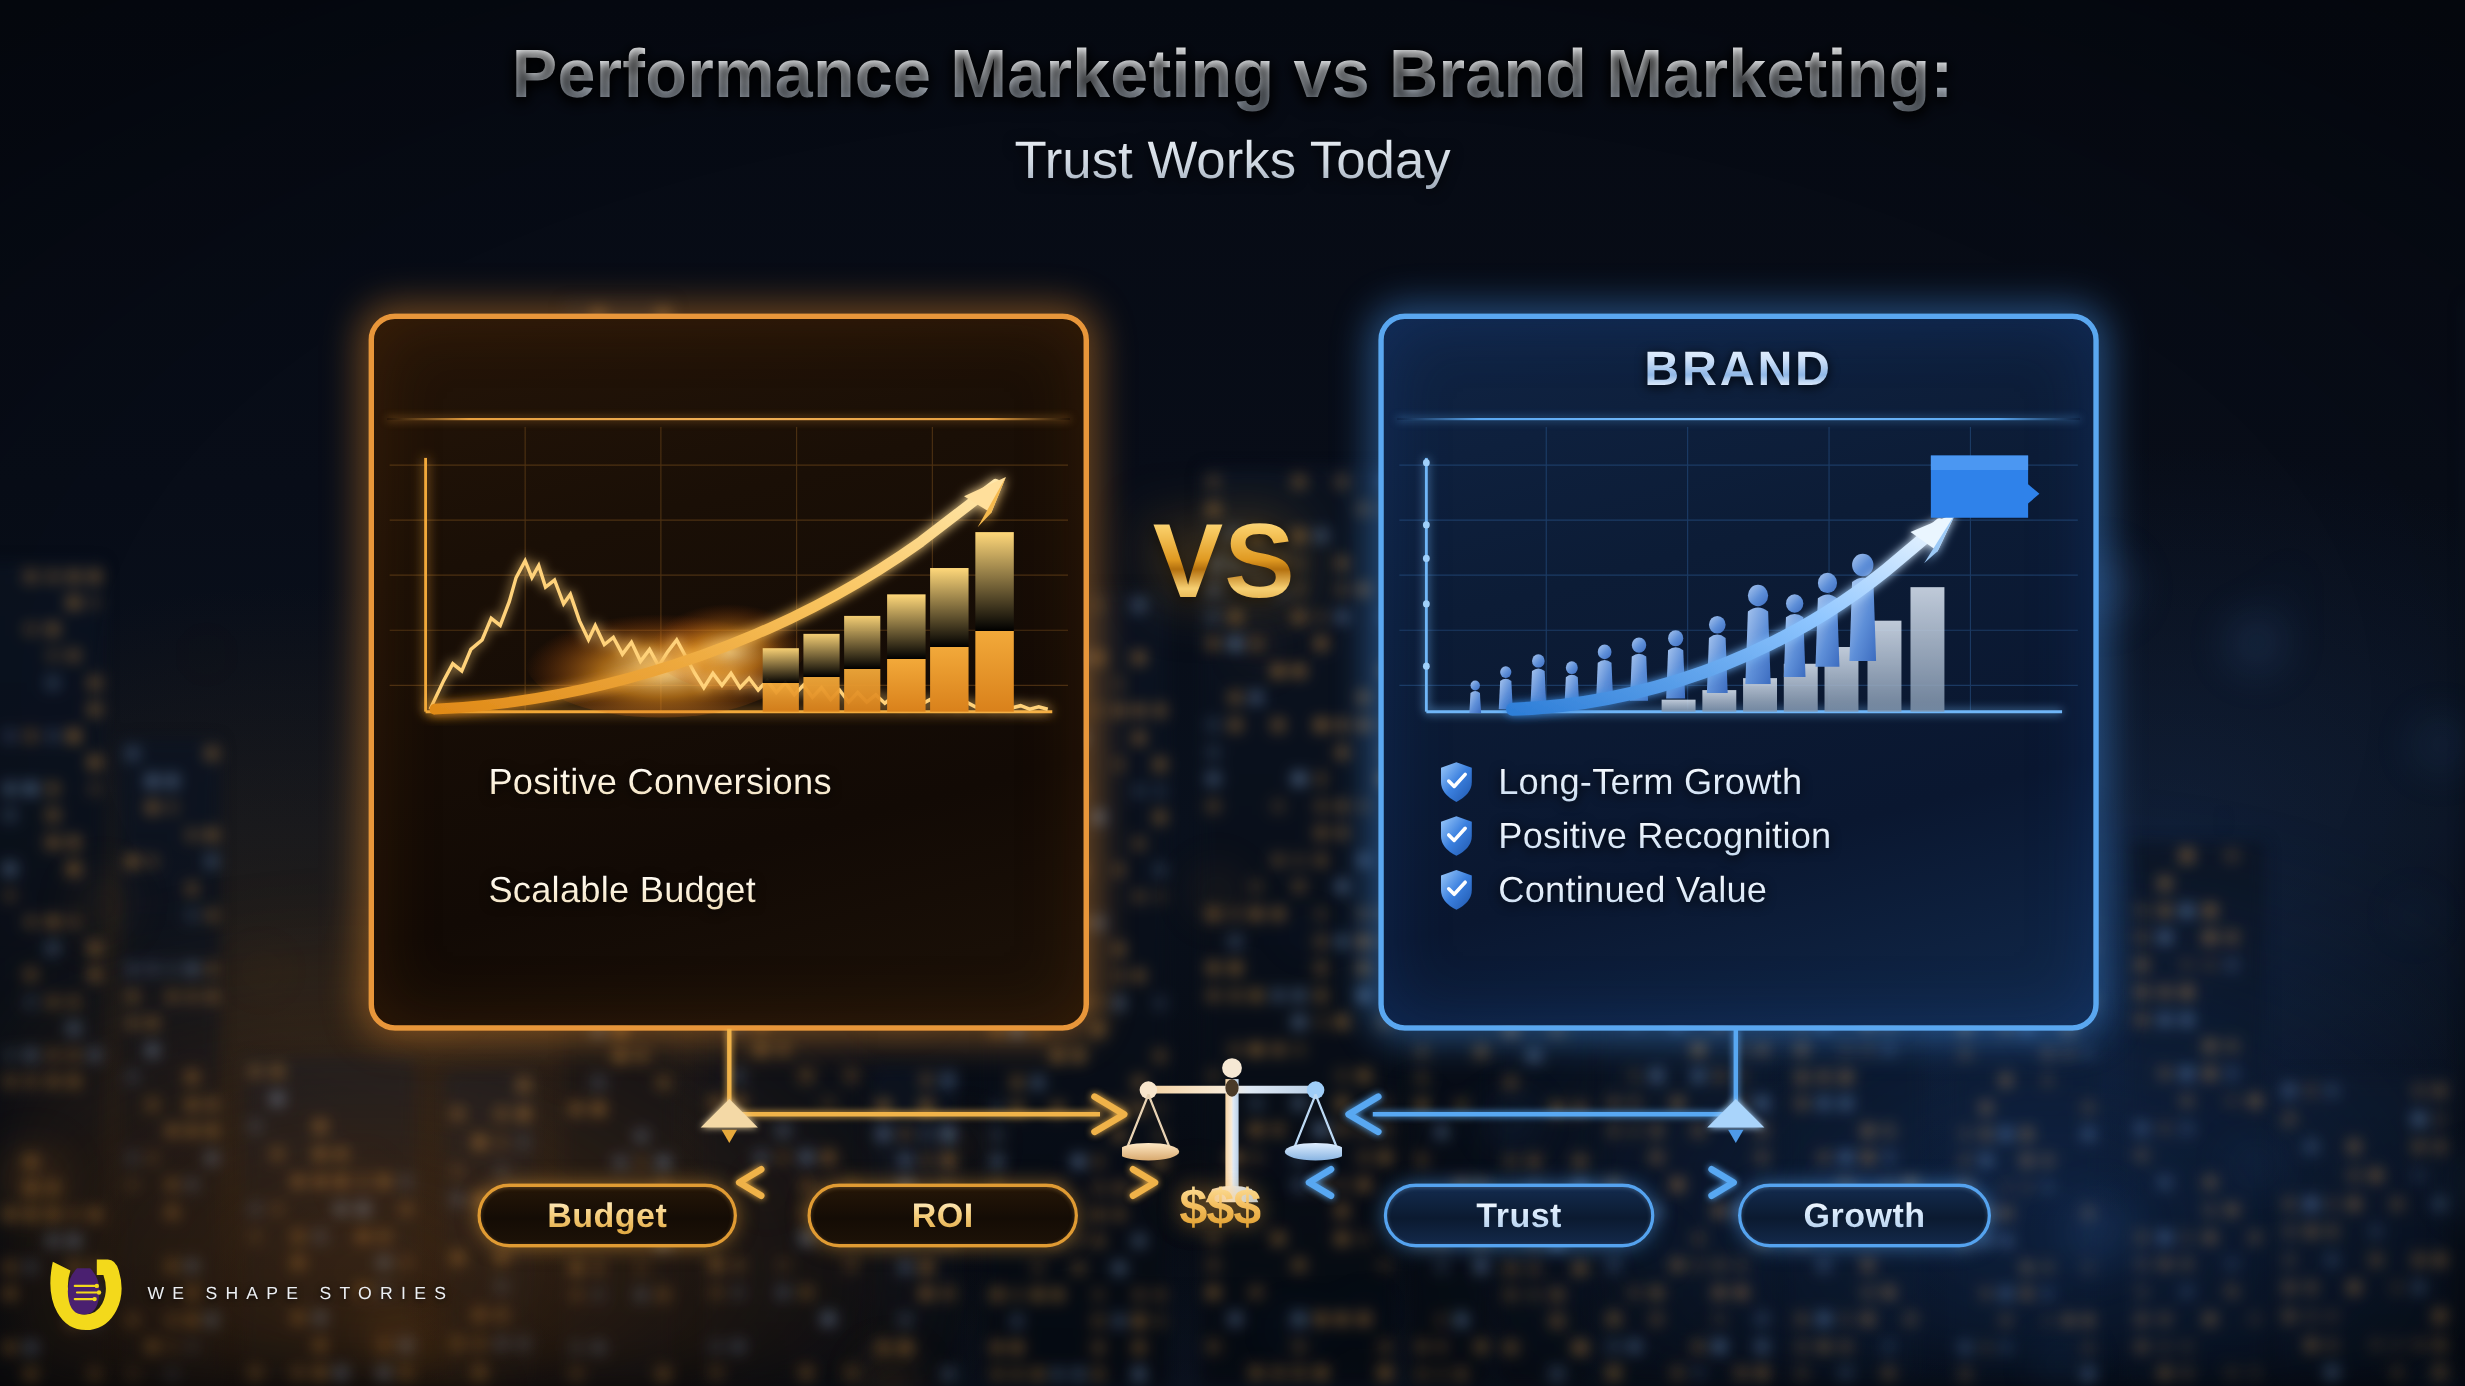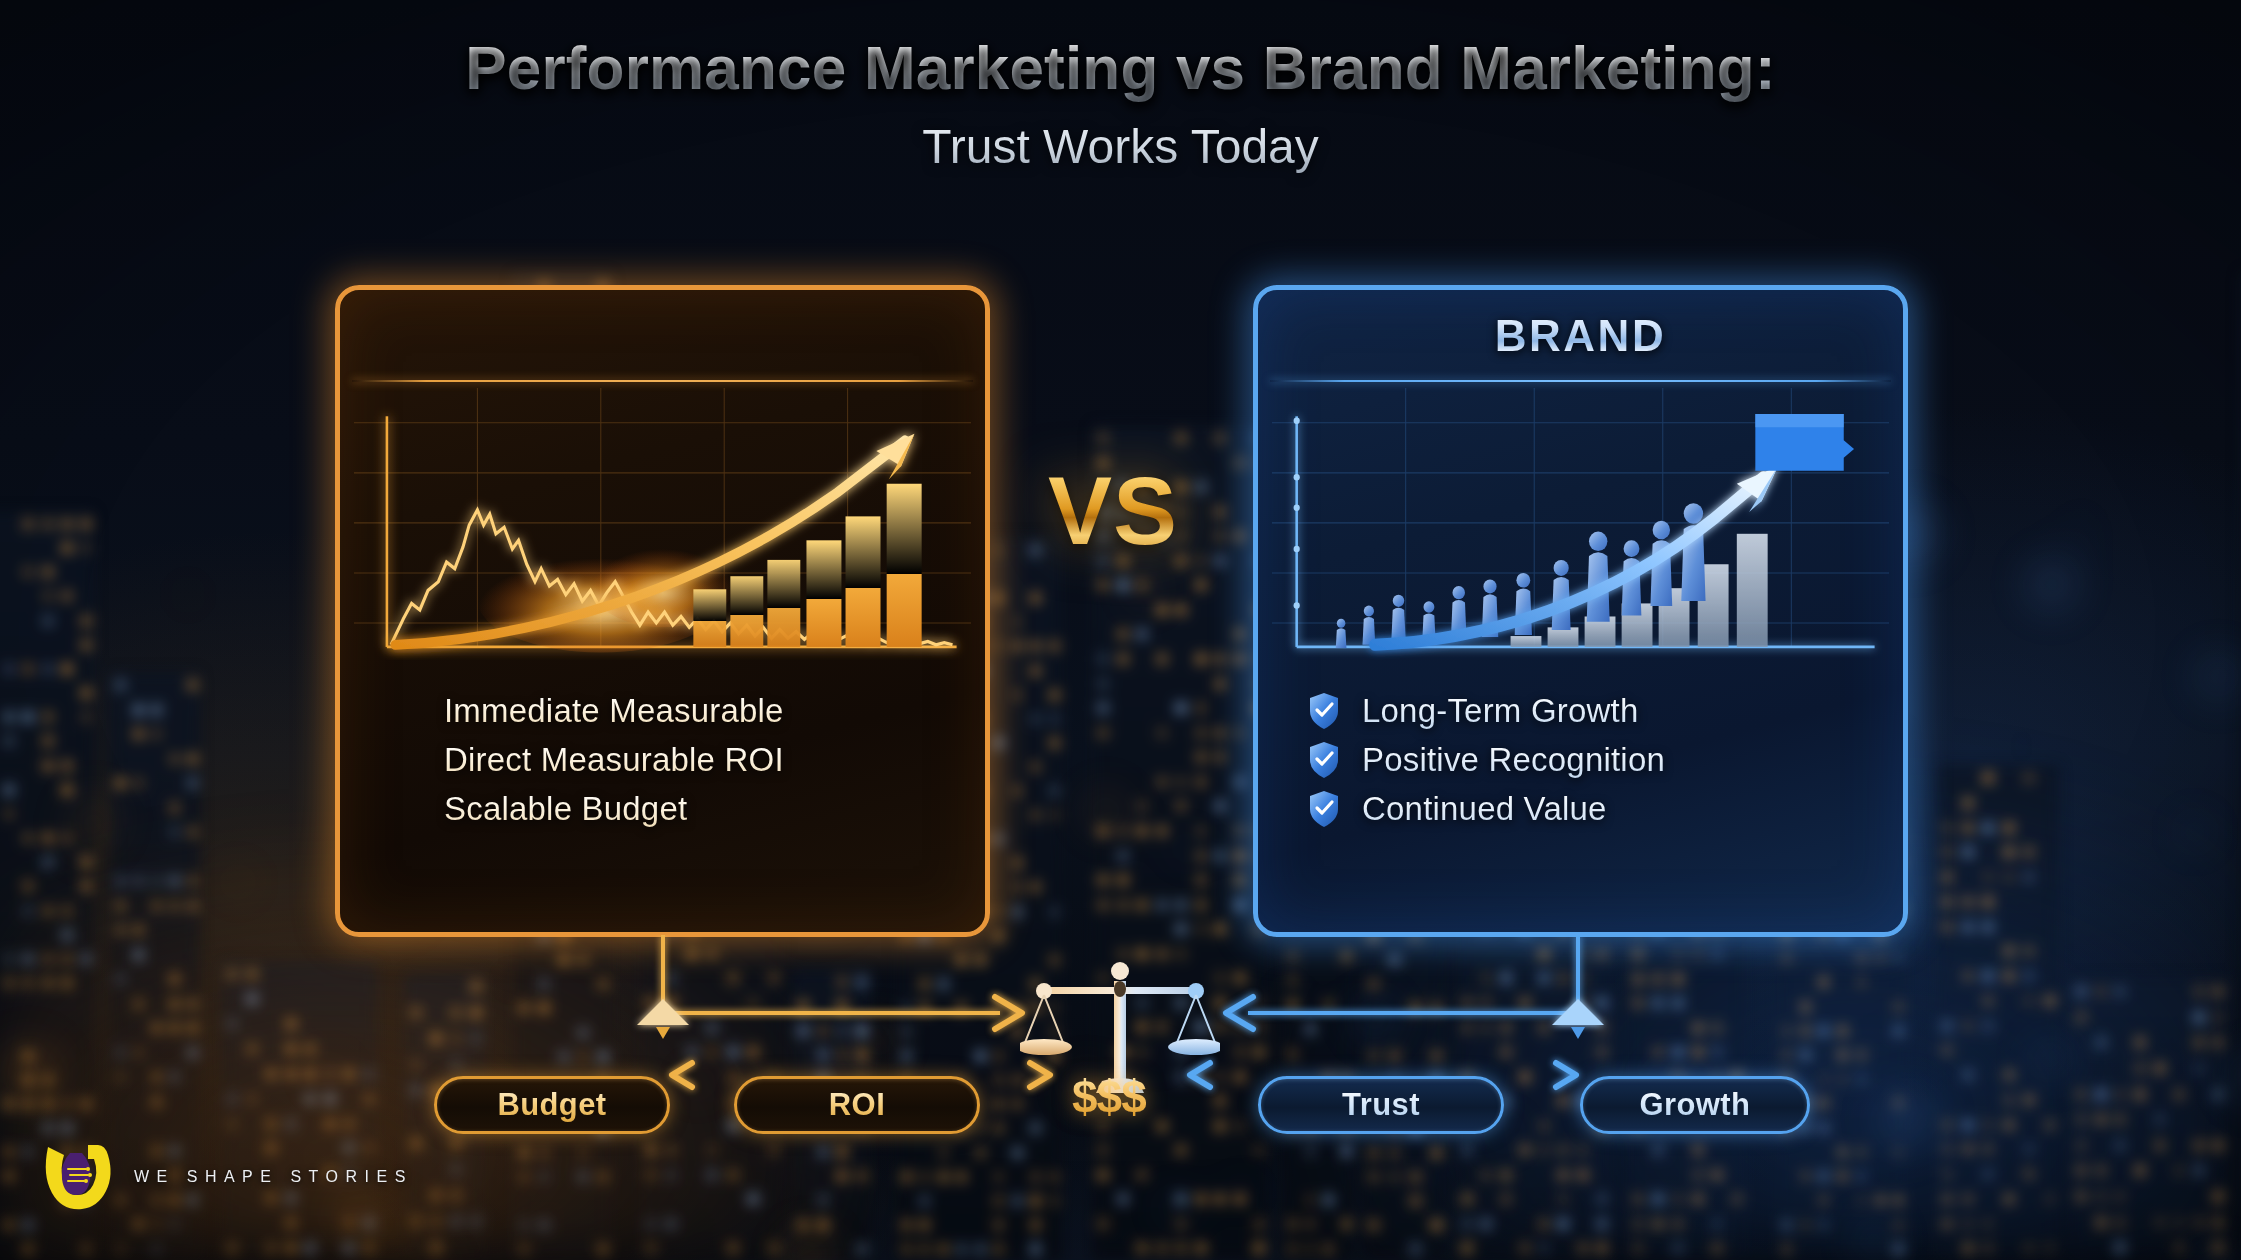--- a/index.html
+++ b/index.html
@@ -1478,25 +1478,24 @@
         <path d="M40,236 C170,230 330,190 470,96 L536,48" fill="none" stroke="url(#pArrow)" stroke-width="9" stroke-linecap="round"></path>
         <path d="M545,42 L508,58 L532,72 Z" fill="#ffdf9b"></path>
         <path d="M545,42 L520,84 L532,72 Z" fill="#f5b94e"></path>
       </g>
     </svg>
   </div>
 
   <div class="bullets">
     <div class="bullet-row">
       <span class="bullet-icon"><span class="dot-perf"></span></span>
-      <span class="bullet-text txt-perf">Immediate Measurable</span>
+      <span class="bullet-text txt-perf">Positive Conversions</span>
     </div>
     <div class="bullet-row">
       <span class="bullet-icon"><span class="dot-perf"></span></span>
-      <span class="bullet-text txt-perf">Direct Measurable ROI</span>
     </div>
     <div class="bullet-row">
       <span class="bullet-icon"><span class="dot-perf"></span></span>
       <span class="bullet-text txt-perf">Scalable Budget</span>
     </div>
   </div>
 </div>
 
 <div class="panel panel-brand">
   <div class="panel-head">

